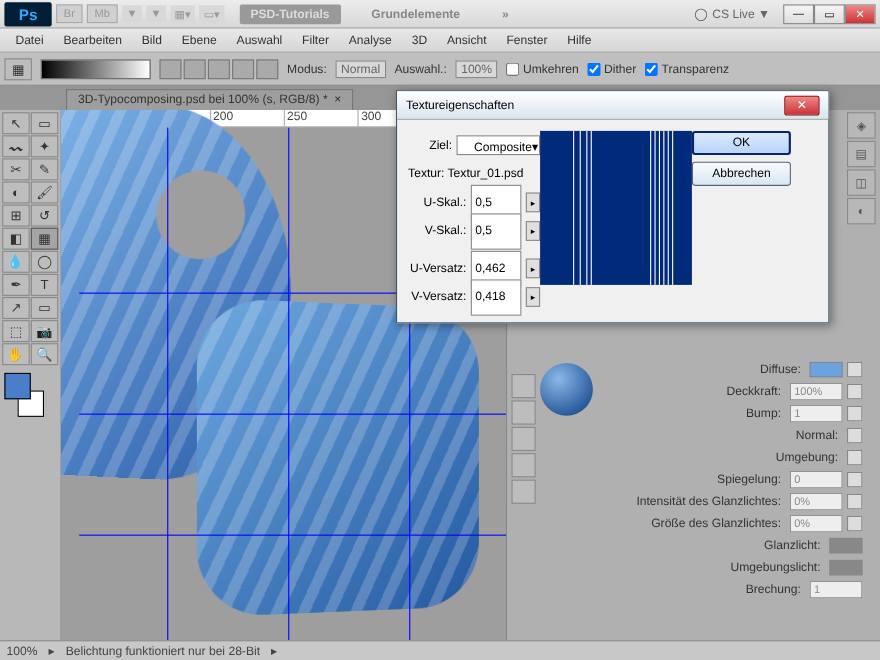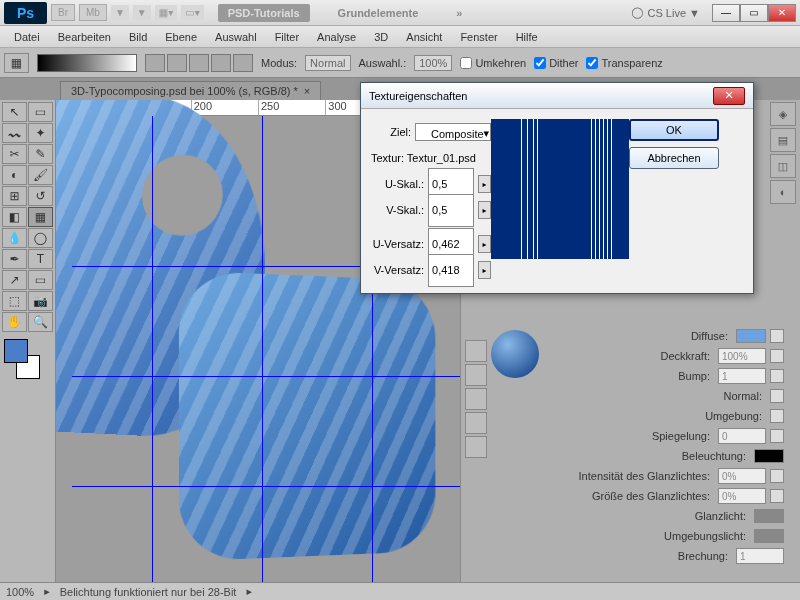--- a/index.html
+++ b/index.html
@@ -269,24 +269,20 @@
       <div class="prop-row">
           <span class="prop-lbl">Umgebung:</span>
           <div class="prop-ic"></div>
         </div>
       <div class="prop-row">
           <span class="prop-lbl">Spiegelung:</span>
           <input class="prop-val" value="0" style="">
           <div class="prop-ic"></div>
         </div>
       <div class="prop-row">
-          <span class="prop-lbl">Beleuchtung:</span>
-          <div class="prop-sw" style="background:#000"></div>
-        </div>
-      <div class="prop-row">
           <span class="prop-lbl">Intensität des Glanzlichtes:</span>
           <input class="prop-val" value="0%" style="">
           <div class="prop-ic"></div>
         </div>
       <div class="prop-row">
           <span class="prop-lbl">Größe des Glanzlichtes:</span>
           <input class="prop-val" value="0%" style="">
           <div class="prop-ic"></div>
         </div>
       <div class="prop-row">

